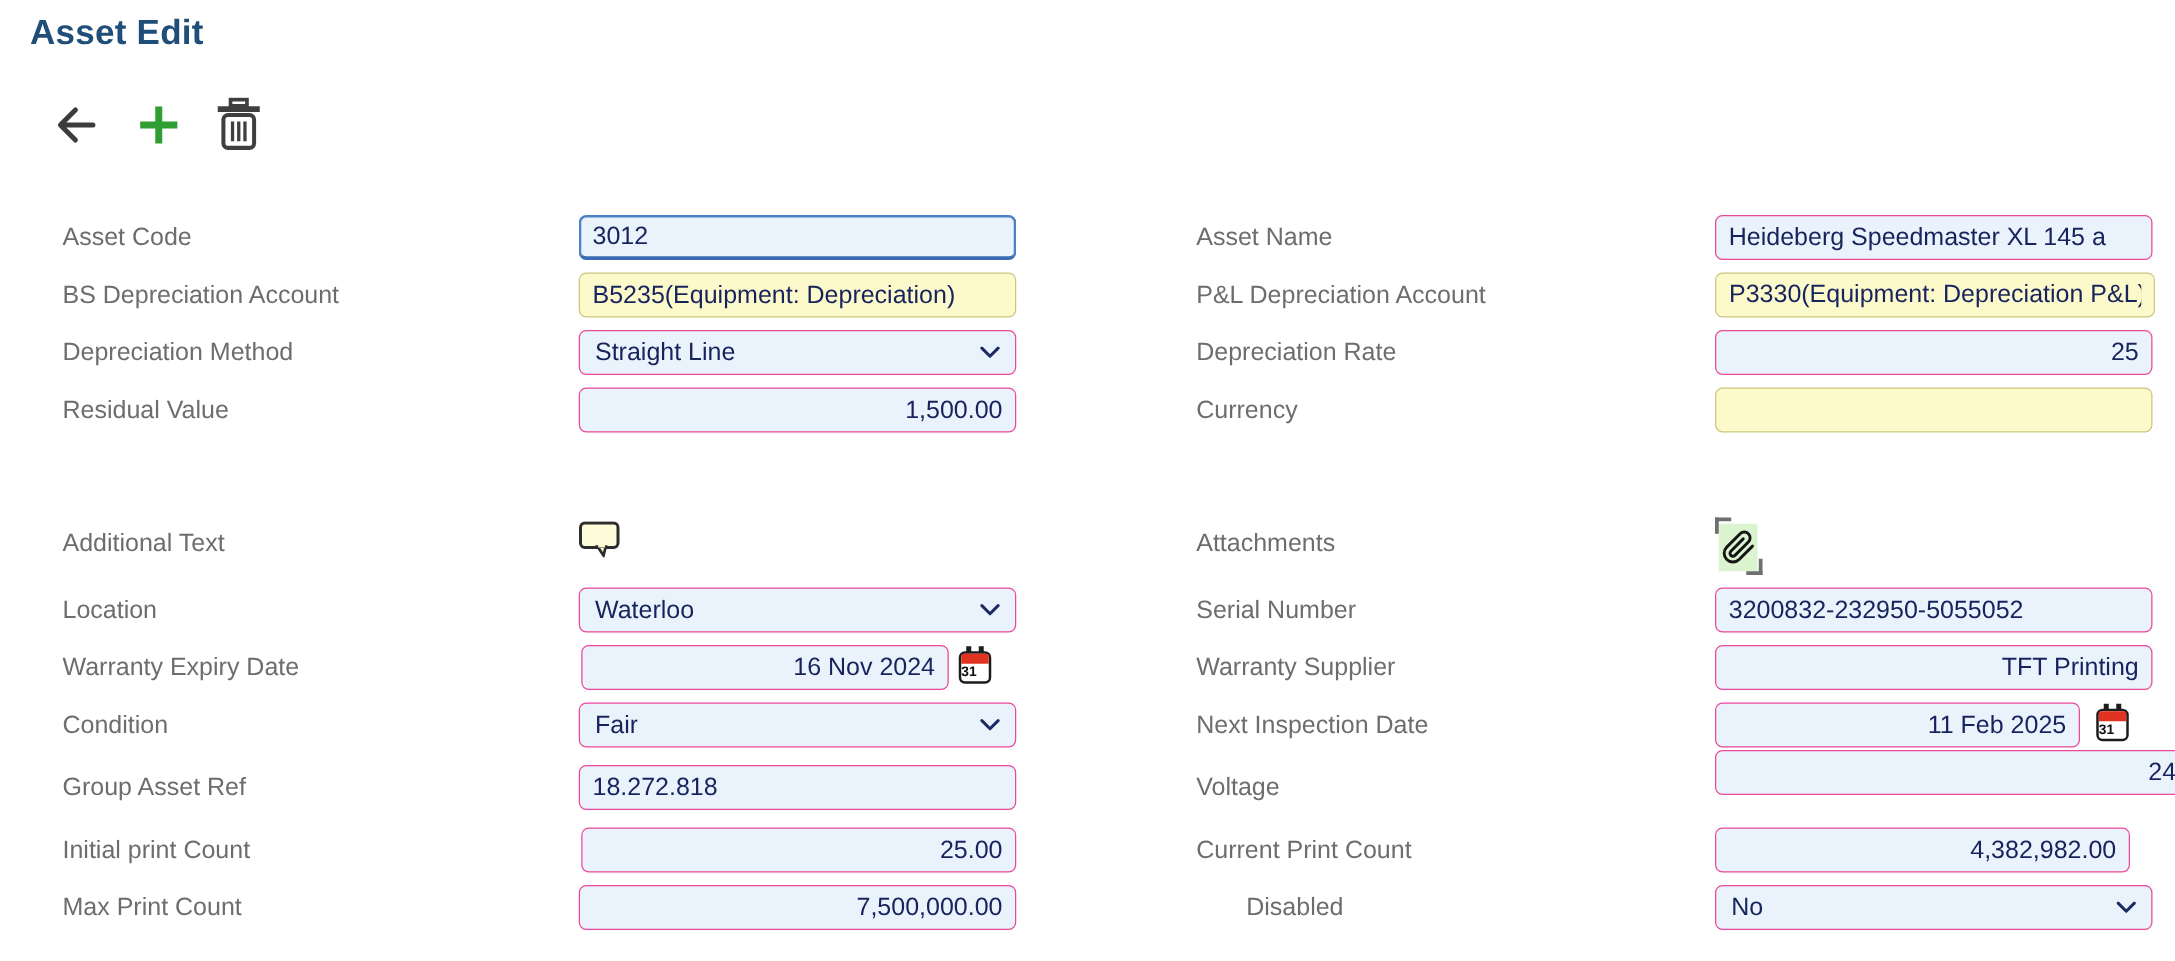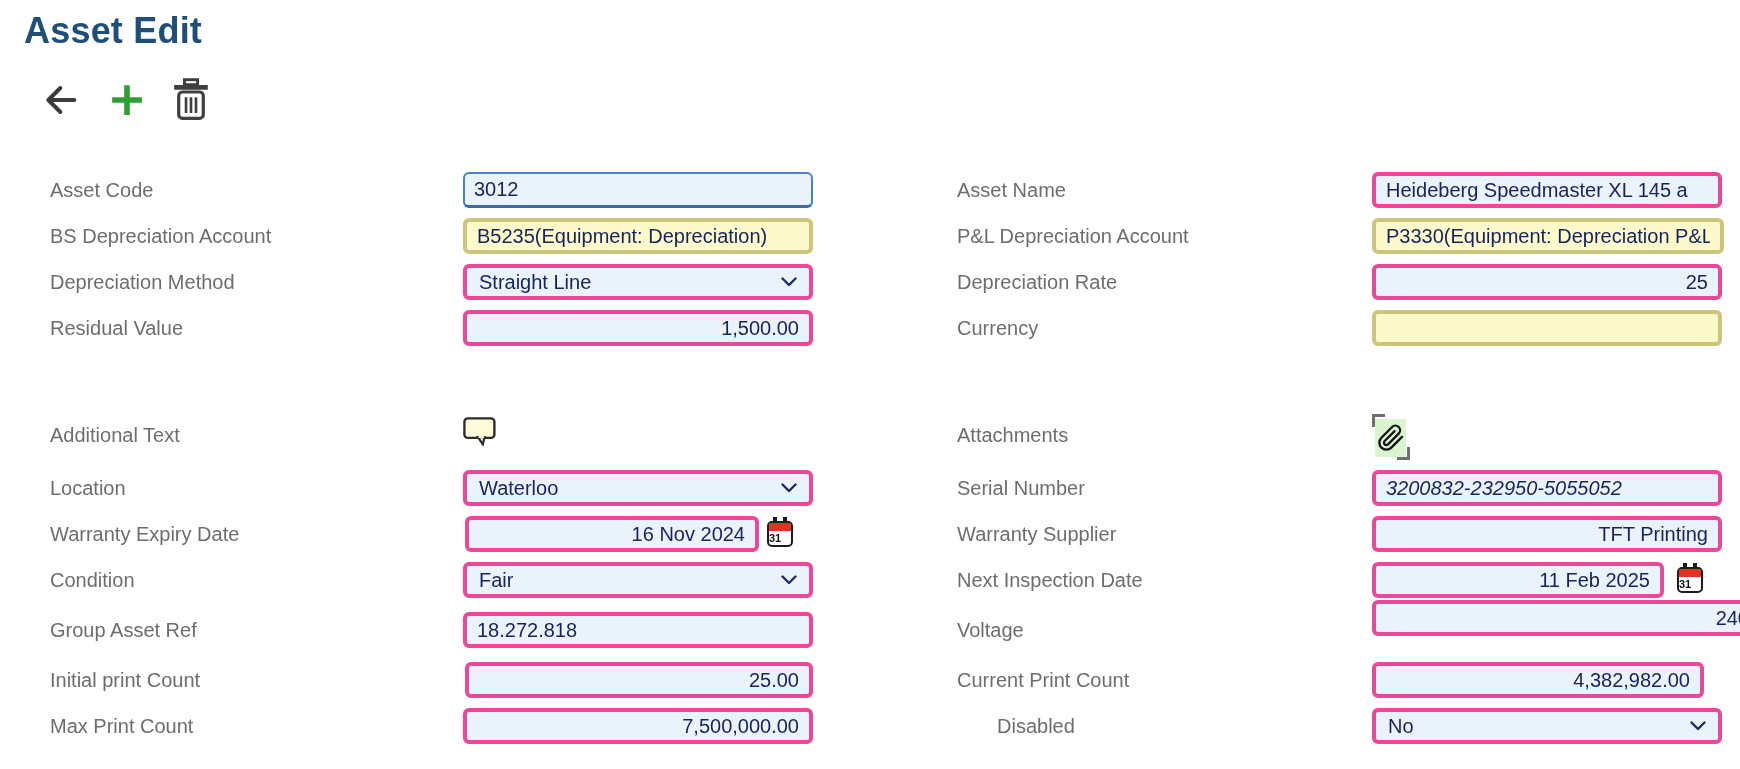--- a/index.html
+++ b/index.html
@@ -2,30 +2,30 @@
 <html><head>
 <meta charset="utf-8">
 <style>
   html,body{margin:0;padding:0}
   body{
     width:1740px;height:769px;position:relative;overflow:hidden;
     background:#ffffff;font-family:"Liberation Sans",sans-serif;
   }
   .page-title{
     position:absolute;left:24px;top:10px;margin:0;
-    font-size:36px;font-weight:bold;color:#1f4e79;letter-spacing:.2px;
+    font-size:28px;font-weight:bold;color:#1f4e79;letter-spacing:.2px;
   }
   .tbtn{position:absolute;background:none;border:none;padding:0;cursor:pointer;line-height:0}
   .label{
     position:absolute;height:36px;line-height:36px;
     font-size:20px;color:#6d6d6d;white-space:nowrap;margin-left:26px;
   }
   .fld{
     position:absolute;height:36px;box-sizing:border-box;
-    background:#eaf3fb;border:4px solid #ec4899;border-radius:6px;
+    background:#eaf3fb;border:1px solid #ec4899;border-radius:6px;
     font-size:20px;color:#16235c;padding:0 10px;
     font-family:"Liberation Sans",sans-serif;
     white-space:nowrap;overflow:hidden;
   }
   input.fld{outline:none}
   .fld.yellow{background:#fcf9cb;border-color:#cdc57e}
   .fld.focused{border:2px solid #4c82c4;border-bottom:3px solid #3a6cb2;padding:0 9px}
   .fld.num{text-align:right}
   .sel{display:flex;align-items:center;justify-content:space-between;cursor:default;padding:0 12px}
   .selval{overflow:hidden;white-space:nowrap}
@@ -150,21 +150,21 @@
 <button class="attach" style="left:1372px;top:414px">
   <span class="bg"></span>
   <i class="br tl"></i>
   <i class="br br2"></i>
   <svg width="28" height="30" viewBox="0 0 24 24">
     <path d="M21.44 11.05l-9.19 9.19a6 6 0 0 1-8.49-8.49l9.19-9.19a4 4 0 0 1 5.66 5.66l-9.2 9.19a2 2 0 0 1-2.83-2.83l8.49-8.48" fill="none" stroke="#141414" stroke-width="2" stroke-linecap="round" stroke-linejoin="round"></path>
   </svg>
 </button>
 
 <div class="label" style="left:931px;top:470px">Serial Number</div>
-<input class="fld" style="left: 1372px; top: 470px; width: 350px; font-style: italic;" value="3200832-232950-5055052">
+<input class="fld" style="left: 1372px; top: 470px; width: 350px;" value="3200832-232950-5055052">
 
 <div class="label" style="left:931px;top:516px">Warranty Supplier</div>
 <input class="fld" style="left: 1372px; top: 516px; width: 350px; text-align: right;" value="TFT Printing">
 
 <div class="label" style="left:931px;top:562px">Next Inspection Date</div>
 <input class="fld num" style="left: 1372px; top: 562px; width: 292px;" value="11 Feb 2025">
 <button class="cal" style="left:1677px;top:567px">
   <span class="cal-top"></span>
   <span class="cal-num">31</span>
   <i class="tab l"></i>

